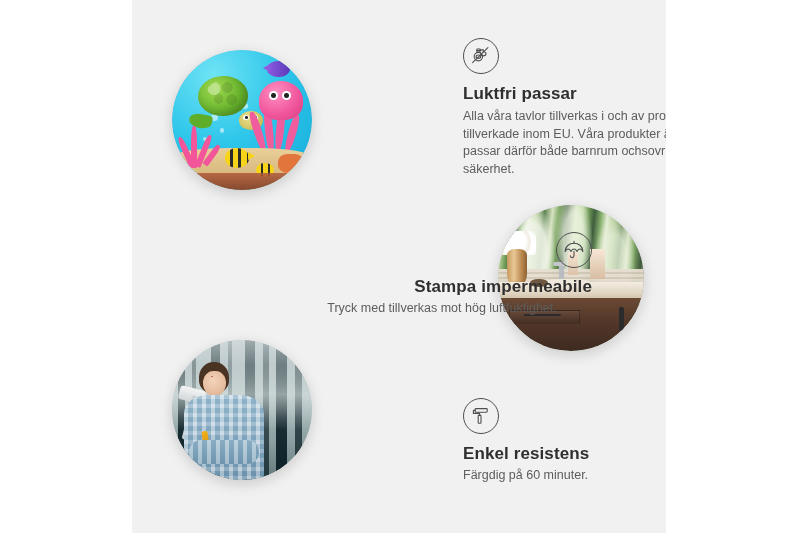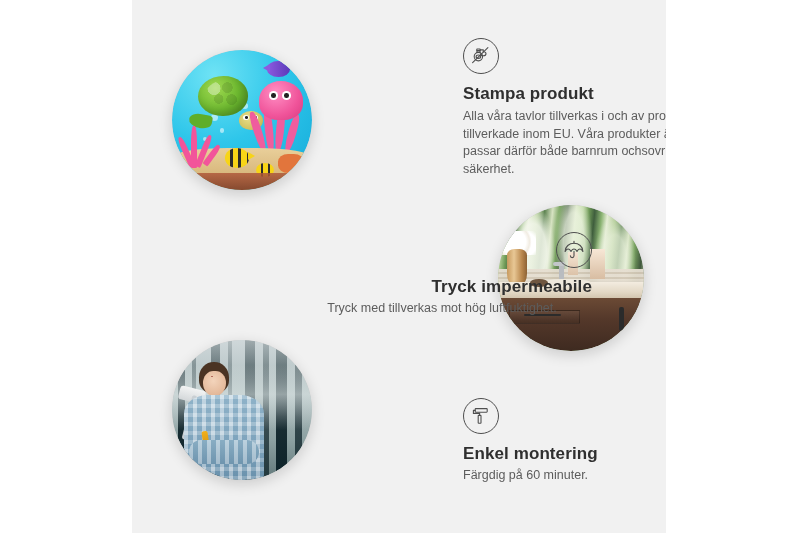--- a/index.html
+++ b/index.html
@@ -450,48 +450,48 @@
 
           <path d="M11.2 5.9h3.1v1.8"></path>
 
           <path d="M14.3 7.7c1.5 0 2.7 .9 2.7 2.0s-1.2 2.0-2.7 2.0-2.7-.9-2.7-2.0"></path>
 
           <ellipse cx="9.4" cy="12.7" rx="2.3" ry="1.7"></ellipse>
 
           <path d="M3.6 18.6L18.9 3.6"></path>
         </svg>
       </div>
-      <div class="feature-title">Stampa produkt</div>
+      <div class="feature-title">Luktfri passar</div>
       <div class="feature-body">Alla våra tavlor tillverkas i och av produkter som är tillverkade inom EU. Våra produkter är luktfria och passar därför både barnrum ochsovrum. 100% säkerhet.</div>
     </div>
 
     <div class="feature" id="feature-waterproof">
       <div class="icon-row">
         <div class="icon-circle">
           <svg width="24" height="24" viewBox="0 0 24 24" fill="none" stroke="#4f4f4f" stroke-width="1.1" stroke-linecap="round" stroke-linejoin="round">
             <path d="M3.2 13.2c0-4.6 3.9-8.0 8.8-8.0s8.8 3.4 8.8 8.0"></path>
             <path d="M3.2 13.2c1.0-1.5 2.0-2.2 2.9-2.2s1.9 .7 2.9 2.2"></path>
             <path d="M9.0 13.2c1.0-1.5 2.0-2.2 3.0-2.2s2.0 .7 3.0 2.2"></path>
             <path d="M15.0 13.2c1.0-1.5 1.9-2.2 2.9-2.2s1.9 .7 2.9 2.2"></path>
             <path d="M12.0 5.2V3.4"></path>
             <path d="M12.0 13.2v4.6c0 1.0-.8 1.8-1.8 1.8s-1.8-.8-1.8-1.8"></path>
           </svg>
         </div>
       </div>
-      <div class="feature-title">Tryck impermeabile</div>
+      <div class="feature-title">Stampa impermeabile</div>
       <div class="feature-body">Tryck med tillverkas mot hög luftfuktighet.</div>
     </div>
 
     <div class="feature" id="feature-assembly">
       <div class="icon-circle">
         <svg width="24" height="24" viewBox="0 0 24 24" fill="none" stroke="#4f4f4f" stroke-width="1.1" stroke-linecap="round" stroke-linejoin="round">
           <rect x="6.2" y="4.6" width="12.0" height="3.6" rx="0.6"></rect>
           <path d="M6.2 6.4H4.4v3.0h6.2"></path>
           <path d="M10.6 9.4v2.0"></path>
           <rect x="9.2" y="11.4" width="2.8" height="7.8" rx="0.5"></rect>
         </svg>
       </div>
-      <div class="feature-title">Enkel montering</div>
+      <div class="feature-title">Enkel resistens</div>
       <div class="feature-body">Färgdig på 60 minuter.</div>
     </div>
 
   </div>
 </div>
 
 </body></html>

